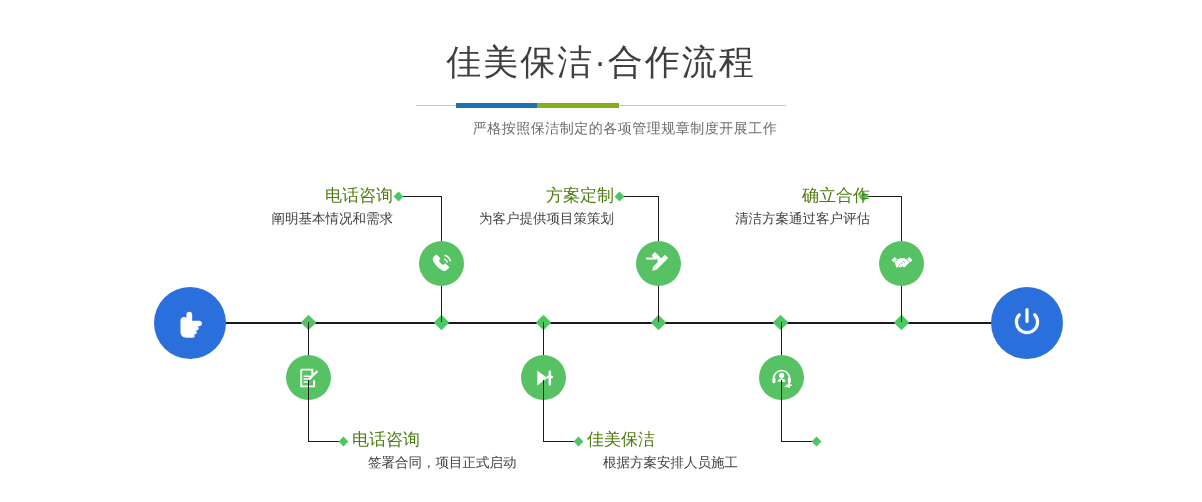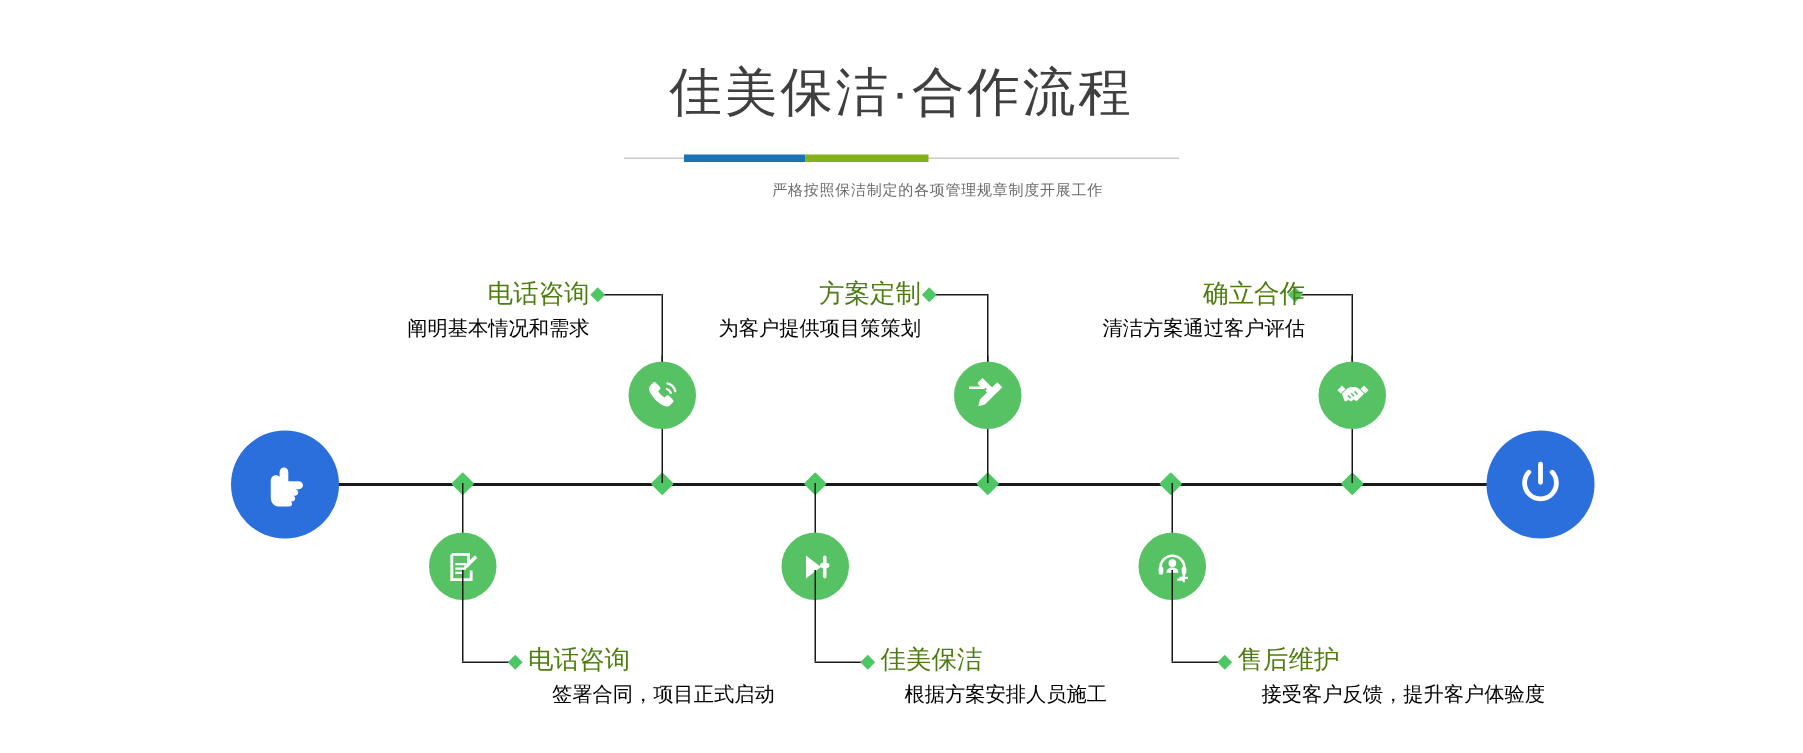--- a/index.html
+++ b/index.html
@@ -17,21 +17,21 @@
   .title{
     font-size:35px;color:#3f3f3f;letter-spacing:2px;
     font-weight:400;line-height:1;
     margin-top:44px;
   }
   .rule-wrap{position:relative;width:370px;height:10px;margin:22px auto 0;}
   .rule-line{position:absolute;left:0;top:4px;width:370px;height:1px;background:#c9c9c9;}
   .rule-blue{position:absolute;left:40px;top:2px;width:81px;height:5px;background:#1c73b3;}
   .rule-green{position:absolute;left:121px;top:2px;width:82px;height:5px;background:#84b019;}
   .subtitle{
-    font-size:10px;color:#6b6b6b;margin-top:9px;letter-spacing:.5px;margin-left:48px;
+    font-size:14px;color:#6b6b6b;margin-top:9px;letter-spacing:.5px;margin-left:48px;
   }
 
   
   .axis{position:absolute;left:190px;top:322px;width:825px;height:2px;background:#1a1a1a;}
 
   .endcap{
     position:absolute;width:72px;height:72px;border-radius:50%;
     background:#2b6fdd;display:flex;align-items:center;justify-content:center;
   }
   .endcap.left{left:154px;top:287px;}
@@ -61,21 +61,21 @@
     position:absolute;width:7px;height:7px;background:#4cc764;
     transform:rotate(45deg);
   }
 
   
   .label{position:absolute;}
   .label .lt{
     font-size:17px;color:#4d7c0f;line-height:20px;white-space:nowrap;
   }
   .label .ls{
-    font-size:13.5px;color:#000000;line-height:18px;white-space:nowrap;margin-top:4px;
+    font-size:13.5px;color:#404040;line-height:18px;white-space:nowrap;margin-top:4px;
   }
   .label.top .lt{text-align:right;}
   .label.top .ls{text-align:right;}
   .label.bot .lt{text-align:left;}
   .label.bot .ls{text-align:left;margin-left:16px;}
 </style>
 </head>
 <body>
 
 <div class="stage">
@@ -220,18 +220,14 @@
         <path fill="none" stroke="#ffffff" stroke-width="1.5" d="M20.3 18.4v1.1c0 1.1-.9 1.9-1.9 1.9h-2.6"></path>
         <circle fill="#ffffff" cx="12.6" cy="10.4" r="2.6"></circle>
         <path fill="#ffffff" d="M8.6 16.8c0-2.2 1.8-3.4 4-3.4s4 1.2 4 3.4z"></path>
         <path fill="#ffffff" d="M19.4 17.4h1.5v2.1h2.1v1.5h-2.1v2.1h-1.5v-2.1h-2.1v-1.5h2.1z"></path>
       </svg>
     </span>
   </div>
   <div class="elbow-v" style="left:781px;top:380px;height:61px;"></div>
   <div class="elbow-h" style="left:781px;top:441px;width:35px;"></div>
   <div class="tip" style="left:813px;top:438px;"></div>
-  <div class="label bot" style="left:825px;top:430px;width:260px;">
-    <div class="lt">售后维护</div>
-    <div class="ls">接受客户反馈，提升客户体验度</div>
-  </div>
 
 </div>
 
 </body></html>

